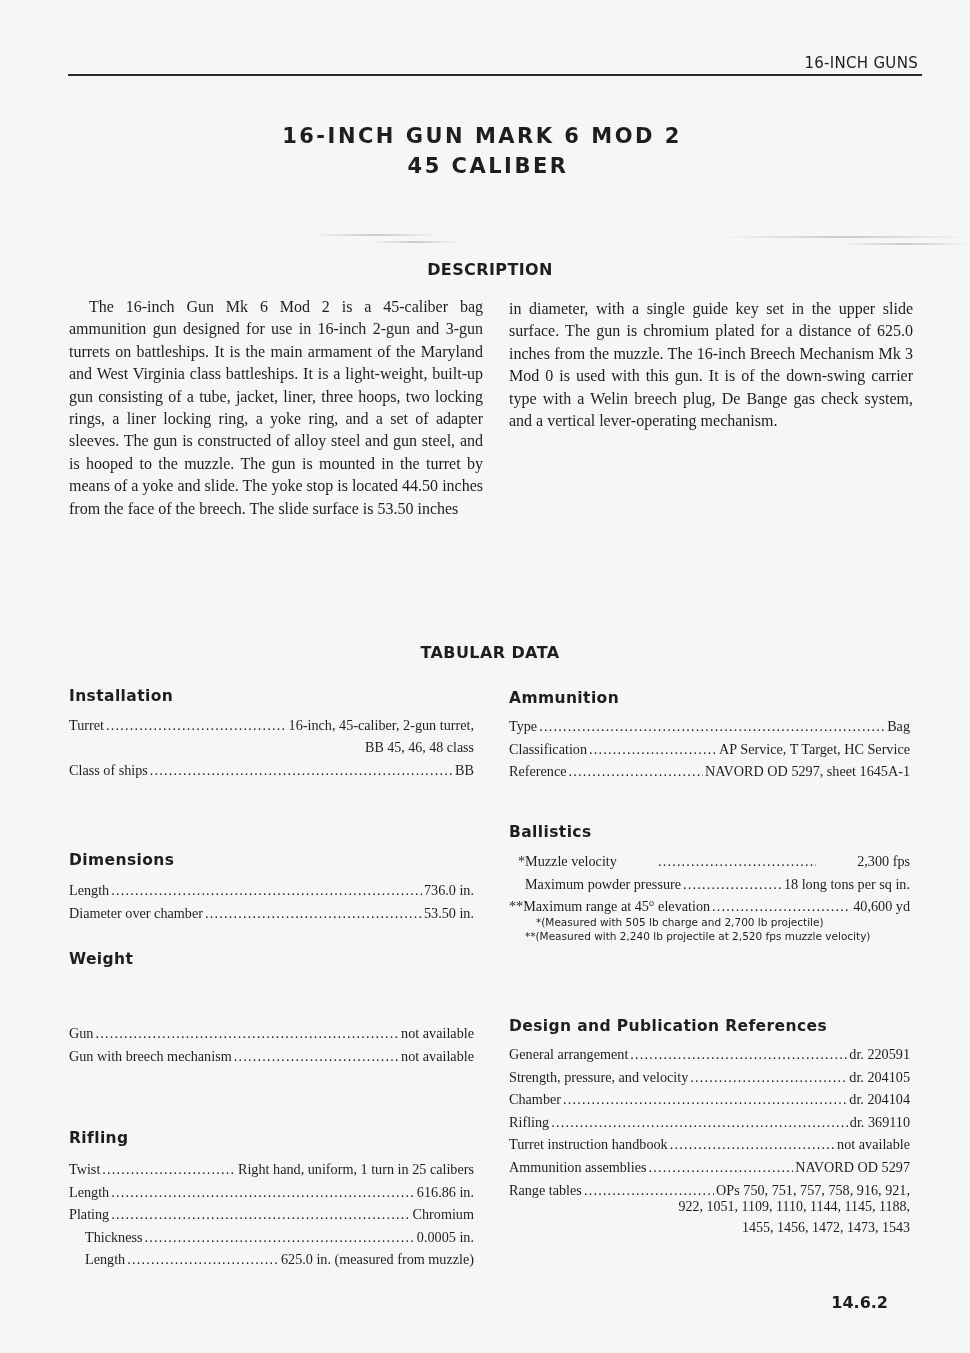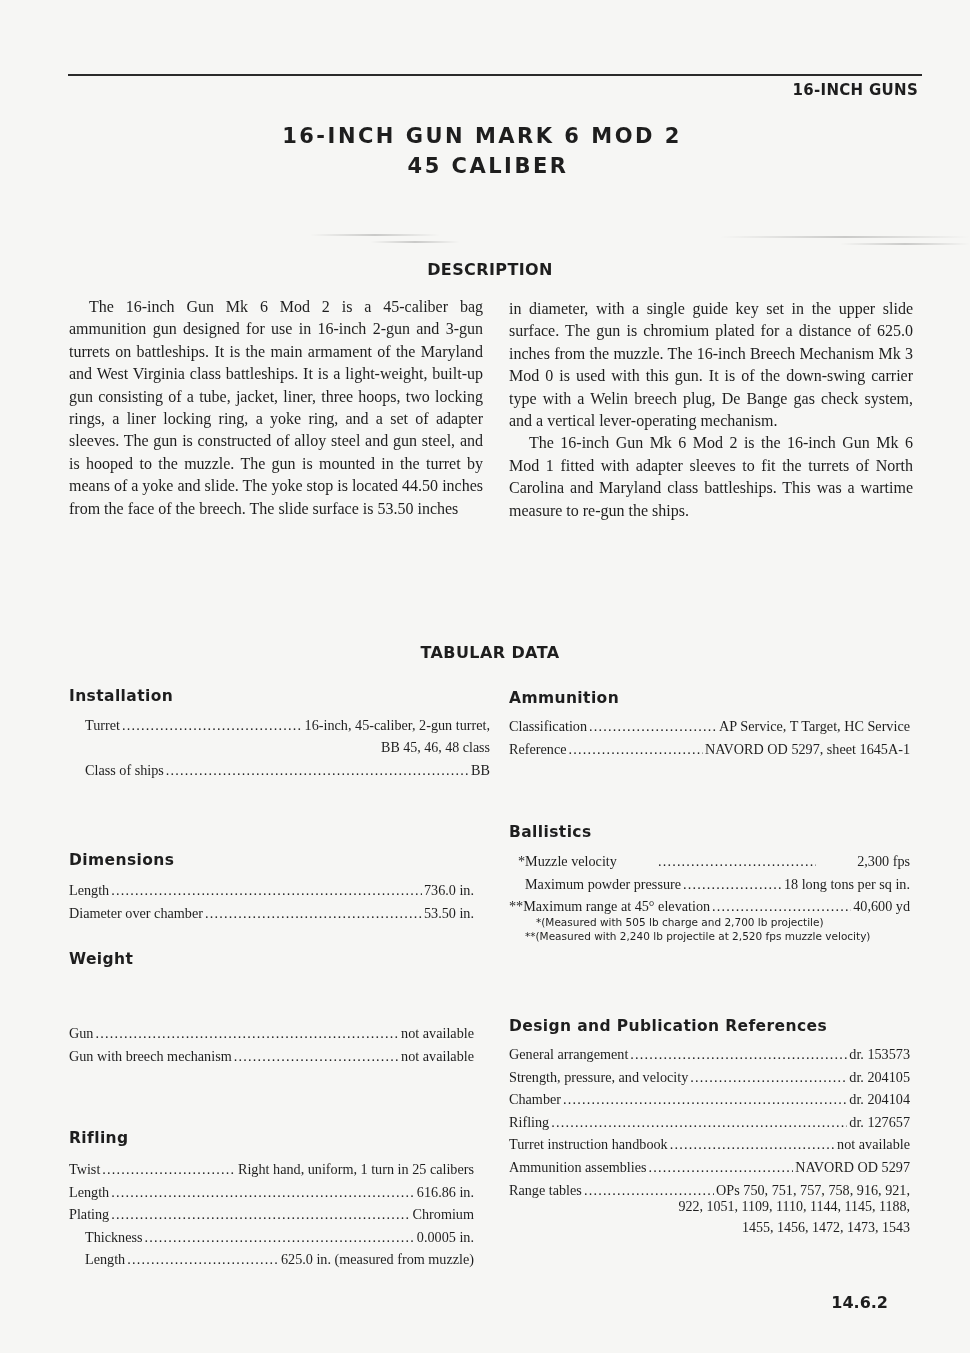--- a/index.html
+++ b/index.html
@@ -4,21 +4,21 @@
 <style>
   html, body { margin: 0; padding: 0; }
   body {
     width: 970px; height: 1353px; position: relative; overflow: hidden;
     background: #f6f6f4; color: #1e1e1e;
     font-family: "Liberation Serif", "DejaVu Serif", serif;
   }
   .sans { font-family: "DejaVu Sans", "Liberation Sans", sans-serif; }
   .running-head {
     position: absolute; right: 52px; top: 54px;
-    font-size: 15px; font-weight: bold; letter-spacing: 0.3px; margin-top: 27px;
+    font-size: 15px; font-weight: normal; letter-spacing: 0.3px;
   }
   .rule {
     position: absolute; left: 68px; top: 74px; width: 854px; height: 2px;
     background: #2a2a2a;
   }
   .title {
     position: absolute; left: 0; width: 970px; text-align: center;
     font-size: 21px; font-weight: bold; letter-spacing: 2.5px;
   }
   .title.l1 { top: 124px; left: -3px; }
@@ -72,27 +72,26 @@
 <div class="smudge" style="left:720px; top:236px; width:250px;"></div>
 <div class="smudge" style="left:840px; top:243px; width:130px;"></div>
 
 <div class="section-head sans" style="top:260px;">DESCRIPTION</div>
 
 <div class="col-text" style="left:69px; top:296px;">
   <p>The 16-inch Gun Mk 6 Mod 2 is a 45-caliber bag ammunition gun designed for use in 16-inch 2-gun and 3-gun turrets on battleships. It is the main armament of the Maryland and West Virginia class battleships. It is a light-weight, built-up gun consisting of a tube, jacket, liner, three hoops, two locking rings, a liner locking ring, a yoke ring, and a set of adapter sleeves. The gun is constructed of alloy steel and gun steel, and is hooped to the muzzle. The gun is mounted in the turret by means of a yoke and slide. The yoke stop is located 44.50 inches from the face of the breech. The slide surface is 53.50 inches</p>
 </div>
 <div class="col-text" style="left:509px; top:298px; width:404px;">
   <p class="cont">in diameter, with a single guide key set in the upper slide surface. The gun is chromium plated for a distance of 625.0 inches from the muzzle. The 16-inch Breech Mechanism Mk 3 Mod 0 is used with this gun. It is of the down-swing carrier type with a Welin breech plug, De Bange gas check system, and a vertical lever-operating mechanism.</p>
-  <p>The 16-inch Gun Mk 6 Mod 2 is the 16-inch Gun Mk 6 Mod 1 fitted with adapter sleeves to fit the turrets of North Carolina and Maryland class battleships. This was a wartime measure to re-gun the ships.</p>
 </div>
 
 <div class="section-head sans" style="top:643px;">TABULAR DATA</div>
 
 <div class="subhead sans" style="left:69px; top:687px;">Installation</div>
-<div class="tbl" style="left:85px; top:717px; width:405px;">
+<div class="tbl" style="left:69px; top:717px; width:405px;">
   <div class="row">
     <span class="lbl">Turret</span>
     <span class="dots"></span>
     <span class="val">16-inch, 45-caliber, 2-gun turret,</span>
   </div>
   <div class="cont-line">BB 45, 46, 48 class</div>
   <div class="row">
     <span class="lbl">Class of ships</span>
     <span class="dots"></span>
     <span class="val">BB</span>
@@ -151,20 +150,25 @@
   </div>
   <div class="row indent">
     <span class="lbl">Length</span>
     <span class="dots"></span>
     <span class="val">625.0 in. (measured from muzzle)</span>
   </div>
 </div>
 
 <div class="subhead sans" style="left:509px; top:689px;">Ammunition</div>
 <div class="tbl" style="left:509px; top:718px; width:401px;">
+  <div class="row">
+    <span class="lbl">Type</span>
+    <span class="dots"></span>
+    <span class="val">Bag</span>
+  </div>
   <div class="row">
     <span class="lbl">Classification</span>
     <span class="dots"></span>
     <span class="val">AP Service, T Target, HC Service</span>
   </div>
   <div class="row">
     <span class="lbl">Reference</span>
     <span class="dots"></span>
     <span class="val">NAVORD OD 5297, sheet 1645A-1</span>
   </div>
@@ -189,36 +193,36 @@
   </div>
   <div class="note" style="padding-left:27px; margin-top:-6px;">*(Measured with 505 lb charge and 2,700 lb projectile)</div>
   <div class="note" style="padding-left:16px; width:380px; text-indent:0;">**(Measured with 2,240 lb projectile at 2,520 fps muzzle velocity)</div>
 </div>
 
 <div class="subhead sans" style="left:509px; top:1017px;">Design and Publication References</div>
 <div class="tbl" style="left:509px; top:1046px; width:401px;">
   <div class="row">
     <span class="lbl">General arrangement</span>
     <span class="dots"></span>
-    <span class="val">dr. 153573</span>
+    <span class="val">dr. 220591</span>
   </div>
   <div class="row">
     <span class="lbl">Strength, pressure, and velocity</span>
     <span class="dots"></span>
     <span class="val">dr. 204105</span>
   </div>
   <div class="row">
     <span class="lbl">Chamber</span>
     <span class="dots"></span>
     <span class="val">dr. 204104</span>
   </div>
   <div class="row">
     <span class="lbl">Rifling</span>
     <span class="dots"></span>
-    <span class="val">dr. 127657</span>
+    <span class="val">dr. 369110</span>
   </div>
   <div class="row">
     <span class="lbl">Turret instruction handbook</span>
     <span class="dots"></span>
     <span class="val">not available</span>
   </div>
   <div class="row">
     <span class="lbl">Ammunition assemblies</span>
     <span class="dots"></span>
     <span class="val">NAVORD OD 5297</span>

